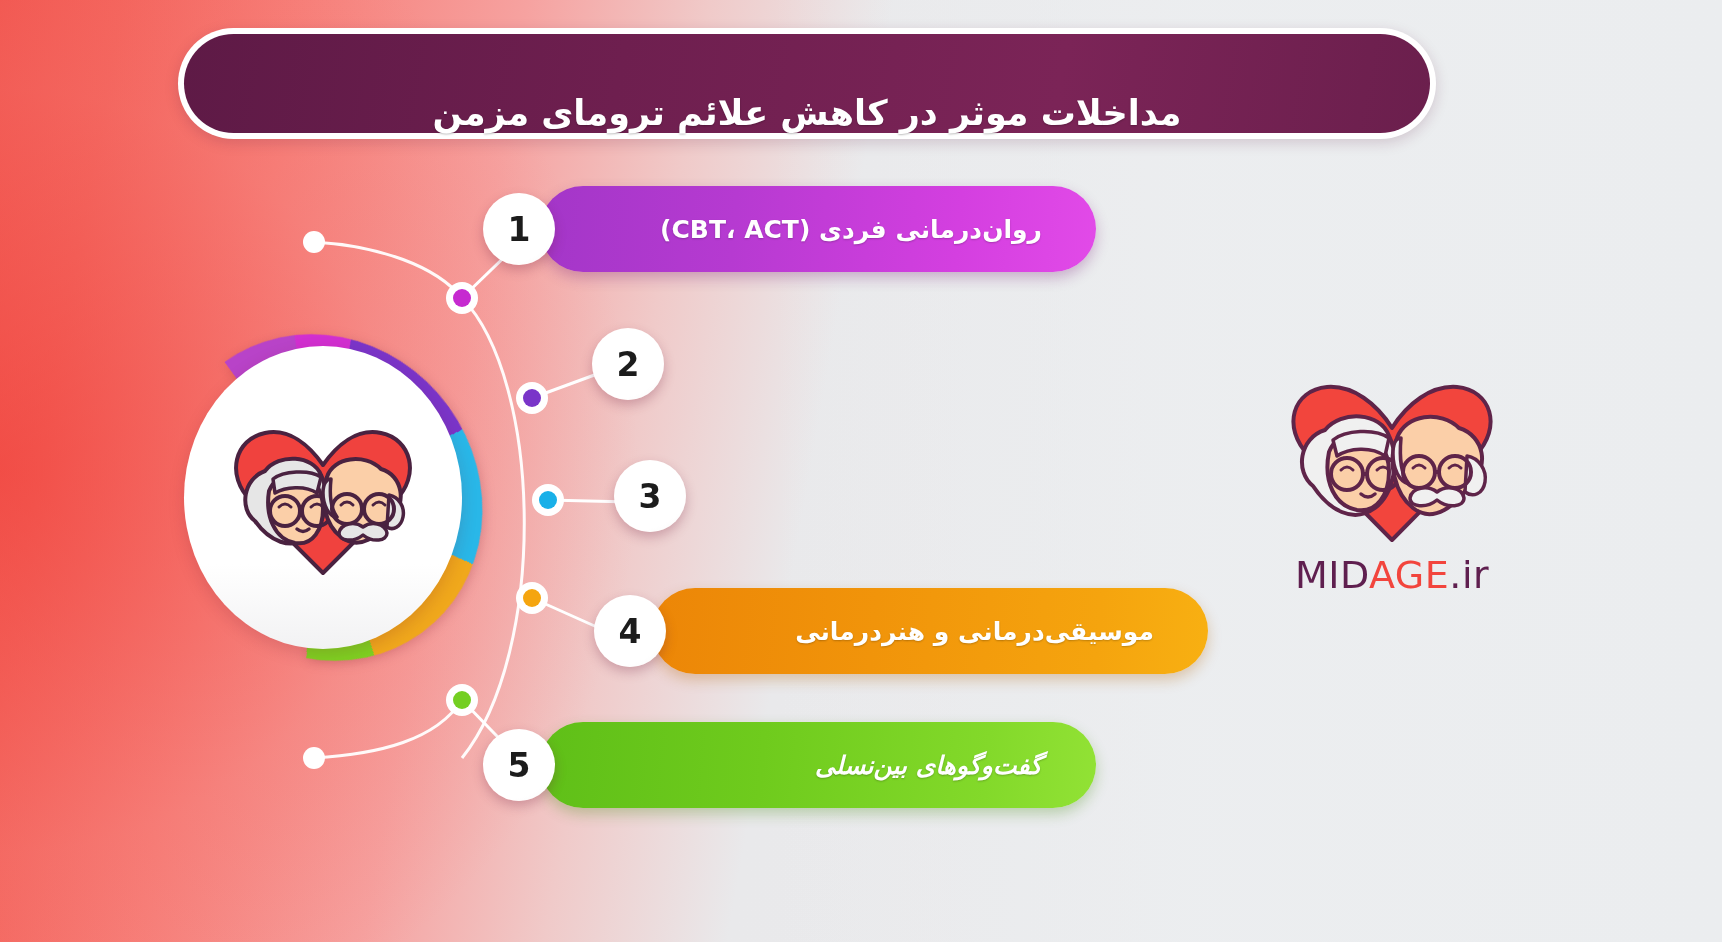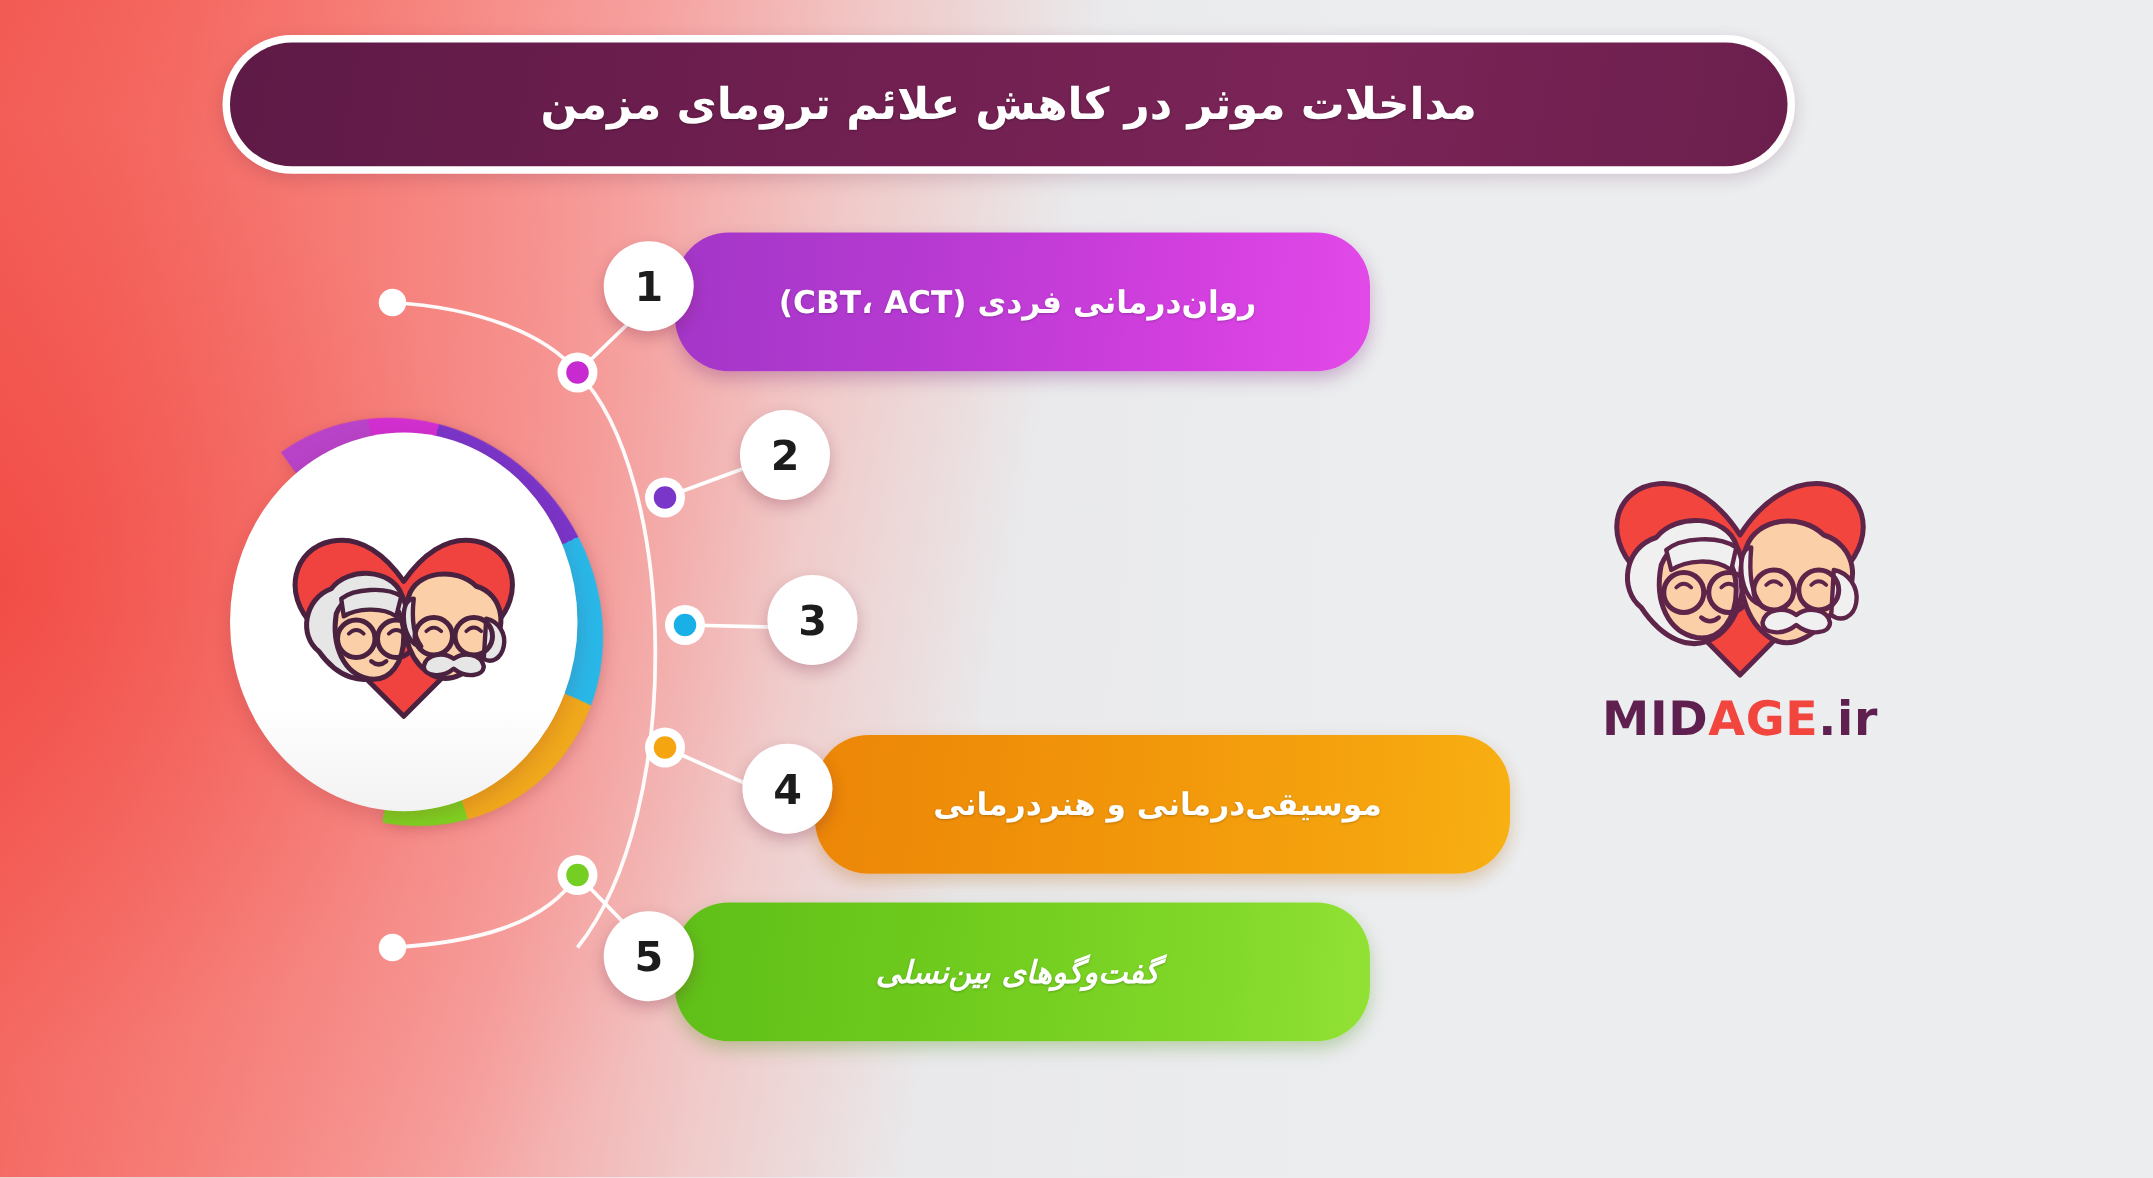--- a/index.html
+++ b/index.html
@@ -50,21 +50,21 @@
     width: 1258px; height: 111px;
     border-radius: 56px;
     background: #ffffff;
     box-shadow: 0 4px 14px rgba(90,20,60,.18);
     padding: 6px;
   }
   #title-bar {
     width: 100%; height: 100%;
     border-radius: 52px;
     background: linear-gradient(100deg, #5e1a46 0%, #6e1f4f 35%, #7b2457 70%, #6b1f4d 100%);
-    display: flex; align-items: center; justify-content: center;
+    display: flex; align-items: flex-end; justify-content: center;
   }
   #title-text {
     color: #ffffff;
     font-size: 35px;
     font-weight: bold;
     direction: rtl;
     letter-spacing: .2px;
     text-shadow: 0 1px 2px rgba(0,0,0,.25);
     white-space: nowrap;
   }
@@ -106,25 +106,24 @@
   #connector-layer {
     position: absolute;
     left: 230px; top: 180px;
     width: 480px; height: 660px;
     pointer-events: none;
   }
 
   
   .row {
     position: absolute;
-    height: 111px;
+    height: 86px;
     border-radius: 43px;
     display: flex;
     align-items: center;
-    justify-content: center;
     direction: rtl;
   }
   .row-label {
     color: #ffffff;
     font-size: 25px;
     font-weight: bold;
     white-space: nowrap;
     text-shadow: 0 1px 2px rgba(0,0,0,.22);
     padding: 0 54px 0 46px;
     direction: rtl;
@@ -172,21 +171,21 @@
   #brand {
     position: absolute;
     left: 1252px; top: 382px;
     width: 280px; height: 240px;
     display: flex; flex-direction: column; align-items: center;
   }
   #brand-mark { width: 250px; height: 165px; }
   #brand-text {
     margin-top: 6px;
     font-size: 38px;
-    font-weight: bold;
+    font-weight: normal;
     letter-spacing: .5px;
     white-space: nowrap;
   }
   .bt-mid { color: #5f1f4f; }
   .bt-age { color: #f2453d; }
   .bt-dot { color: #5f1f4f; }
   .bt-ir  { color: #5f1f4f; }
 </style>
 </head>
 <body>

